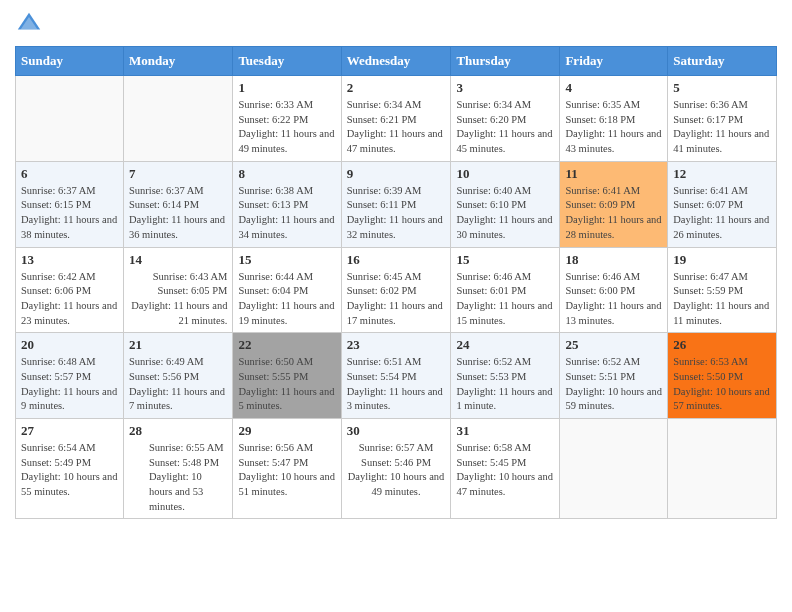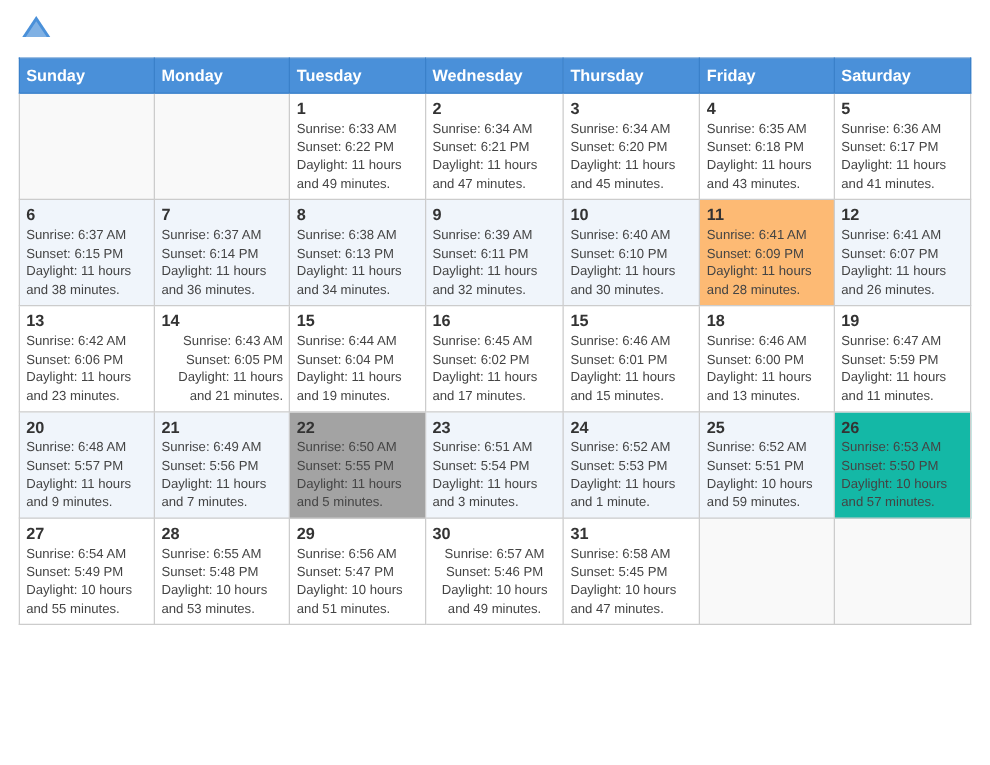--- a/index.html
+++ b/index.html
@@ -49,20 +49,21 @@
       color: #333;
     }
     .location {
       font-size: 15px;
       color: #555;
     }
     .calendar {
       width: 100%;
       border-collapse: collapse;
       border: 1px solid #ccc;
+      font-family: Liberation Serif, serif;
     }
     .calendar th {
       background: #4a90d9;
       color: #fff;
       font-size: 13px;
       font-weight: bold;
       padding: 6px 5px;
       text-align: left;
       border: 1px solid #3a80c9;
     }
@@ -282,37 +283,37 @@
           <div class="day-info" style="white-space: pre-line;">Sunrise: 6:52 AM
 Sunset: 5:53 PM
 Daylight: 11 hours and 1 minute.</div>
         </td>
         <td style="background: rgb(240, 245, 251);">
           <div class="day-number">25</div>
           <div class="day-info" style="white-space: pre-line;">Sunrise: 6:52 AM
 Sunset: 5:51 PM
 Daylight: 10 hours and 59 minutes.</div>
         </td>
-        <td style="background: #14b8a6;">
+        <td style="background: #f97316;">
           <div class="day-number">26</div>
           <div class="day-info" style="white-space: pre-line;">Sunrise: 6:53 AM
 Sunset: 5:50 PM
 Daylight: 10 hours and 57 minutes.</div>
         </td>
       </tr>
       <tr>
         <td style="background: rgb(255, 255, 255);">
           <div class="day-number">27</div>
           <div class="day-info" style="white-space: pre-line;">Sunrise: 6:54 AM
 Sunset: 5:49 PM
 Daylight: 10 hours and 55 minutes.</div>
         </td>
         <td style="background: rgb(255, 255, 255);">
           <div class="day-number">28</div>
-          <div class="day-info" style="white-space: pre-line;">Sunrise: 6:55 AM
+          <div class="day-info" style="white-space: pre-line; margin-left: 20px;">Sunrise: 6:55 AM
 Sunset: 5:48 PM
 Daylight: 10 hours and 53 minutes.</div>
         </td>
         <td style="background: rgb(255, 255, 255); margin-top: 24px;">
           <div class="day-number">29</div>
           <div class="day-info" style="white-space: pre-line;">Sunrise: 6:56 AM
 Sunset: 5:47 PM
 Daylight: 10 hours and 51 minutes.</div>
         </td>
         <td style="background: rgb(255, 255, 255);">

